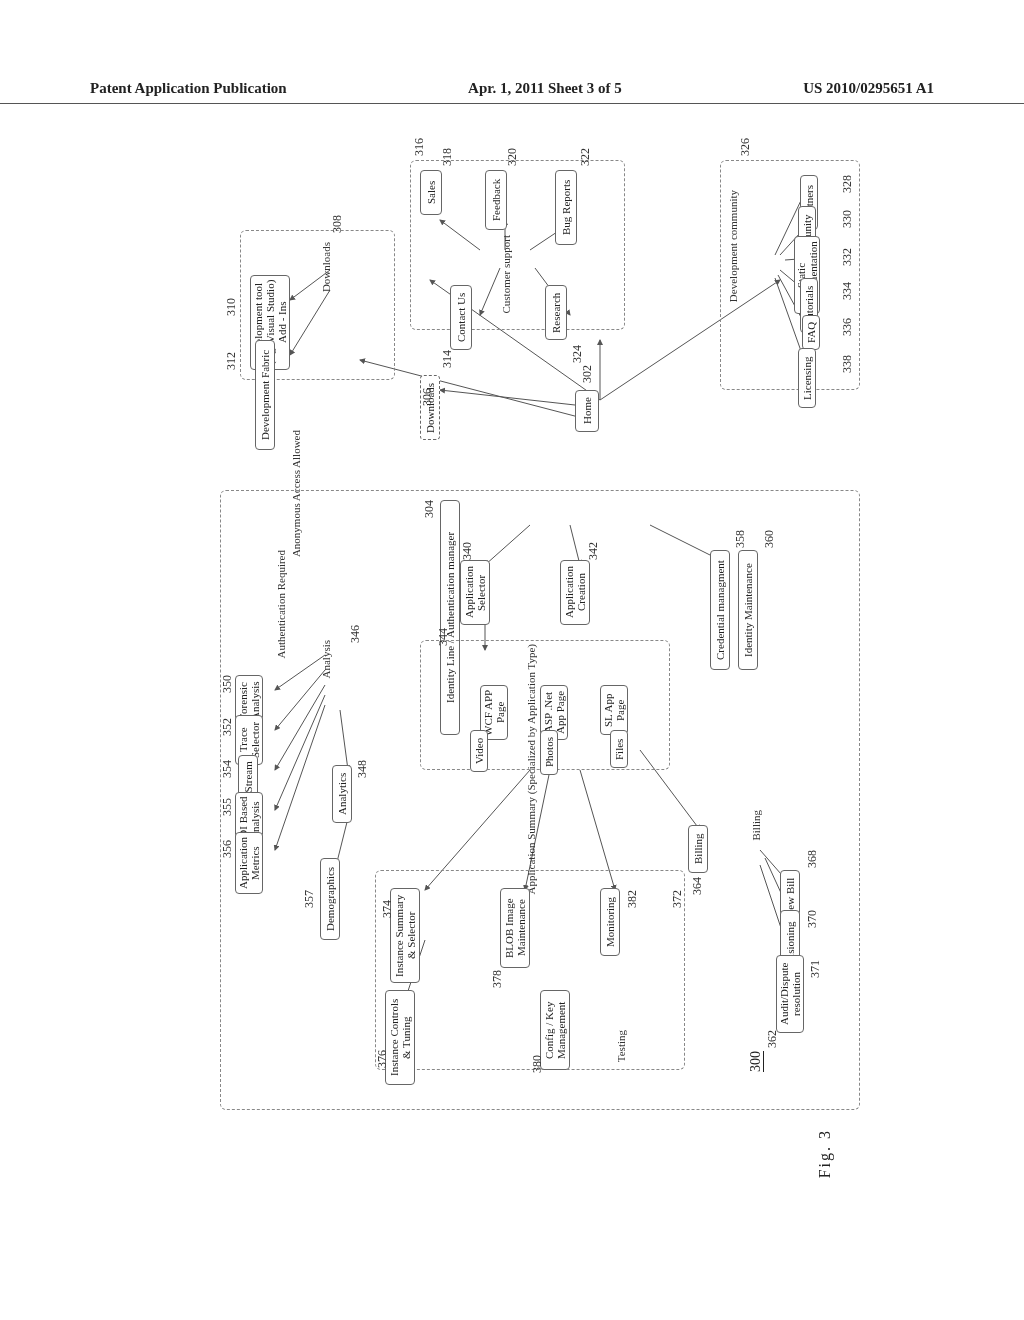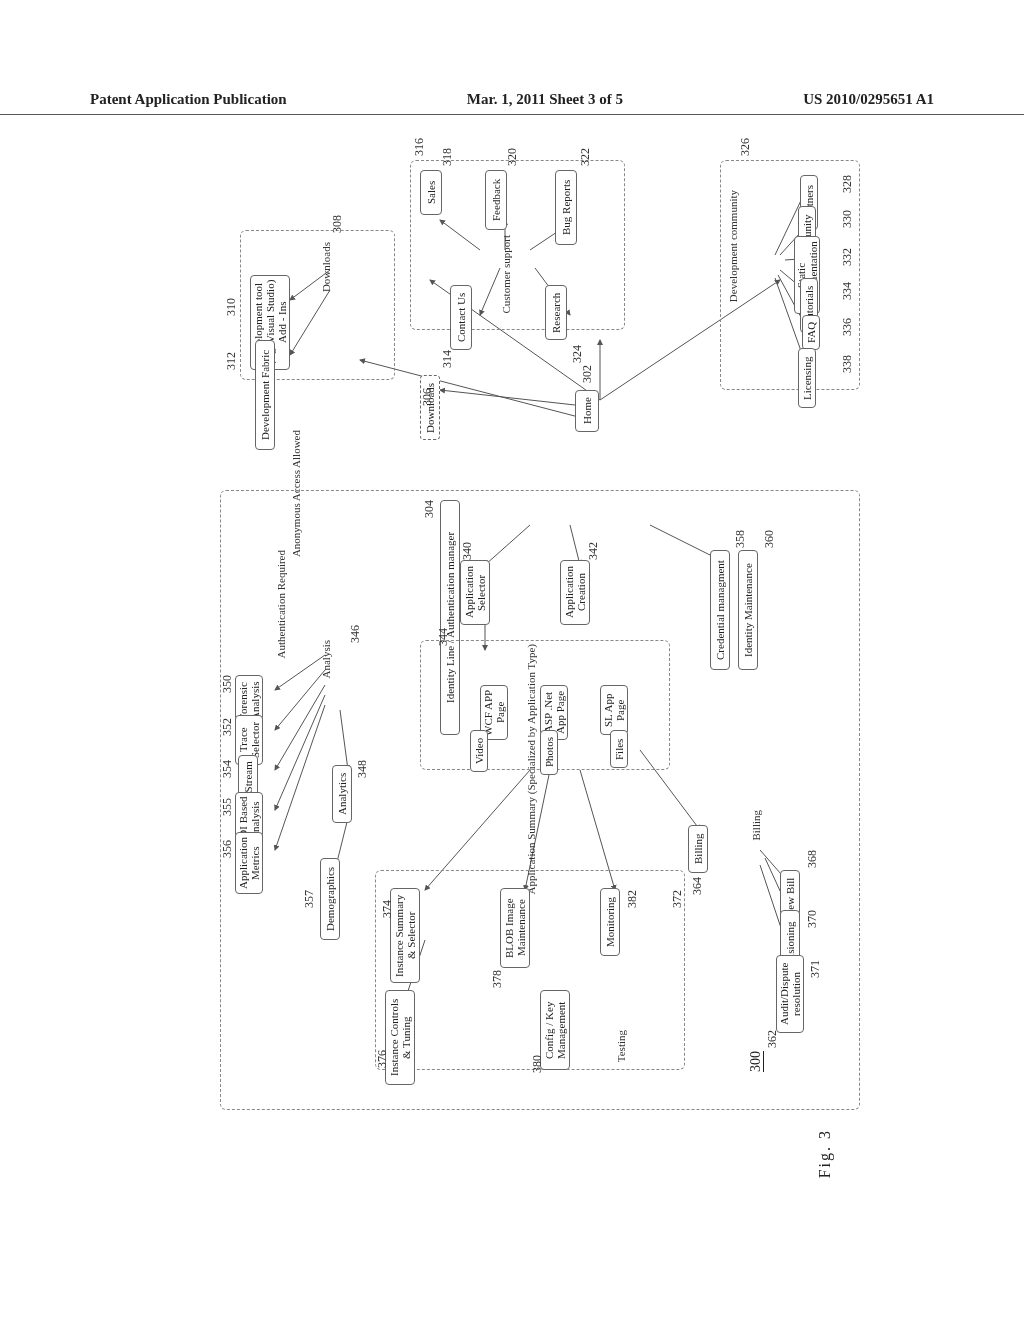--- a/index.html
+++ b/index.html
@@ -6,21 +6,21 @@
     margin: 0;
     font-family: "Times New Roman", serif;
     background: #fff;
     width: 1024px;
     height: 1320px;
     position: relative;
     color: #222;
   }
   .header {
     position: absolute;
-    top: 91px;
+    top: 80px;
     left: 0;
     width: 100%;
     padding: 0 90px;
     box-sizing: border-box;
     display: flex;
     justify-content: space-between;
     font-size: 15px;
     border-bottom: 1px solid #555;
     padding-bottom: 6px;
     font-weight: bold;
@@ -97,21 +97,21 @@
     pointer-events:none;
   }
   .arrow { stroke:#555; stroke-width:1; fill:none; }
   marker#ah path { fill:#555; }
 </style>
 </head>
 <body>
 
 <div class="header">
   <span>Patent Application Publication</span>
-  <span>Mar. 1, 2011   Sheet 3 of 5</span>
+  <span>Apr. 1, 2011   Sheet 3 of 5</span>
   <span>US 2010/0295651 A1</span>
 </div>
 
 <div class="figwrap">
 
   <svg class="lines">
     <defs>
         <marker id="ah" markerWidth="6" markerHeight="6" refX="5" refY="3" orient="auto">
           <path d="M0,0 L6,3 L0,6 z"></path>
         </marker>

